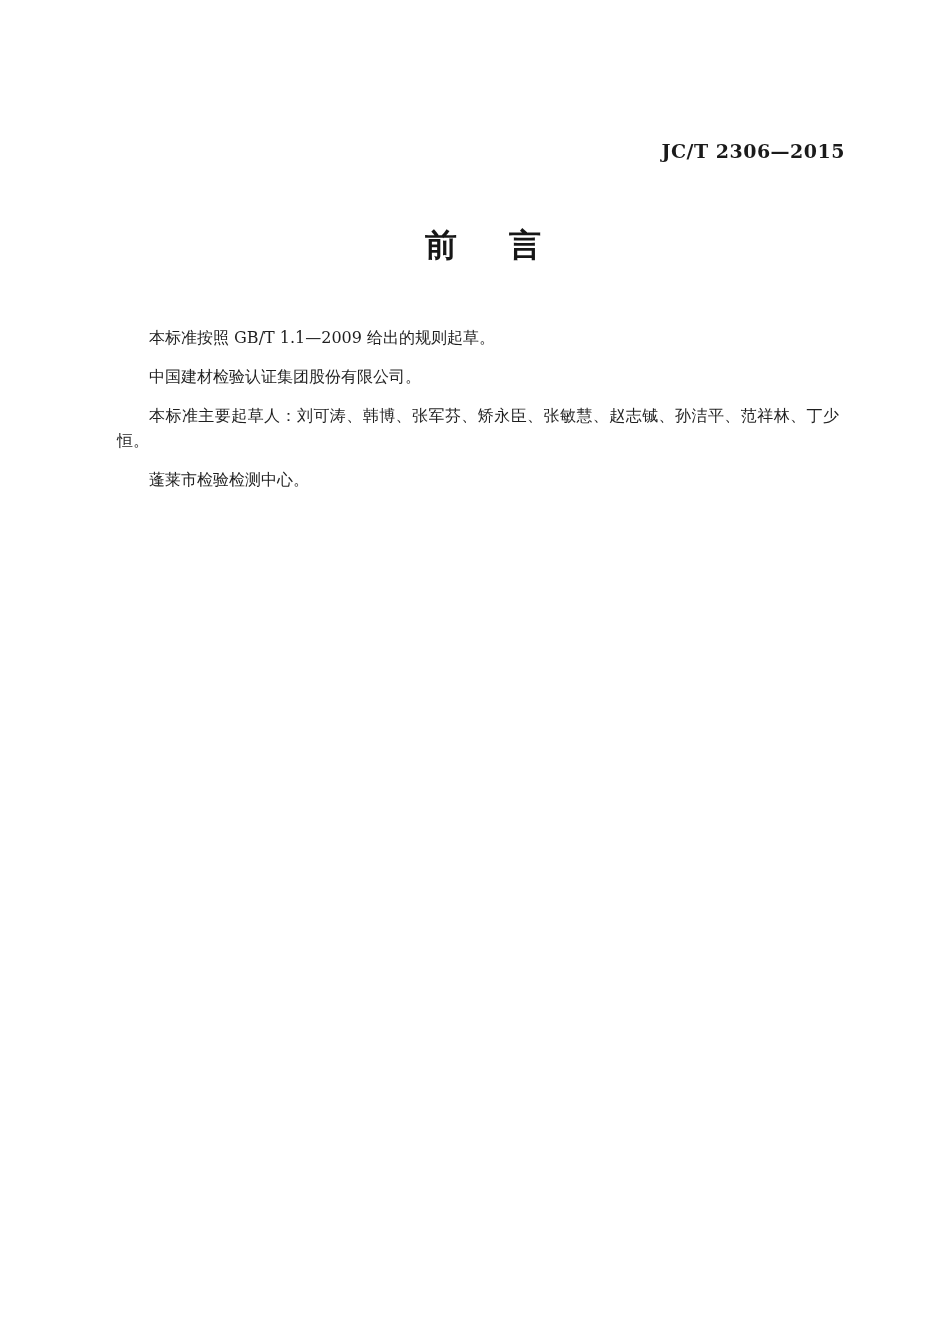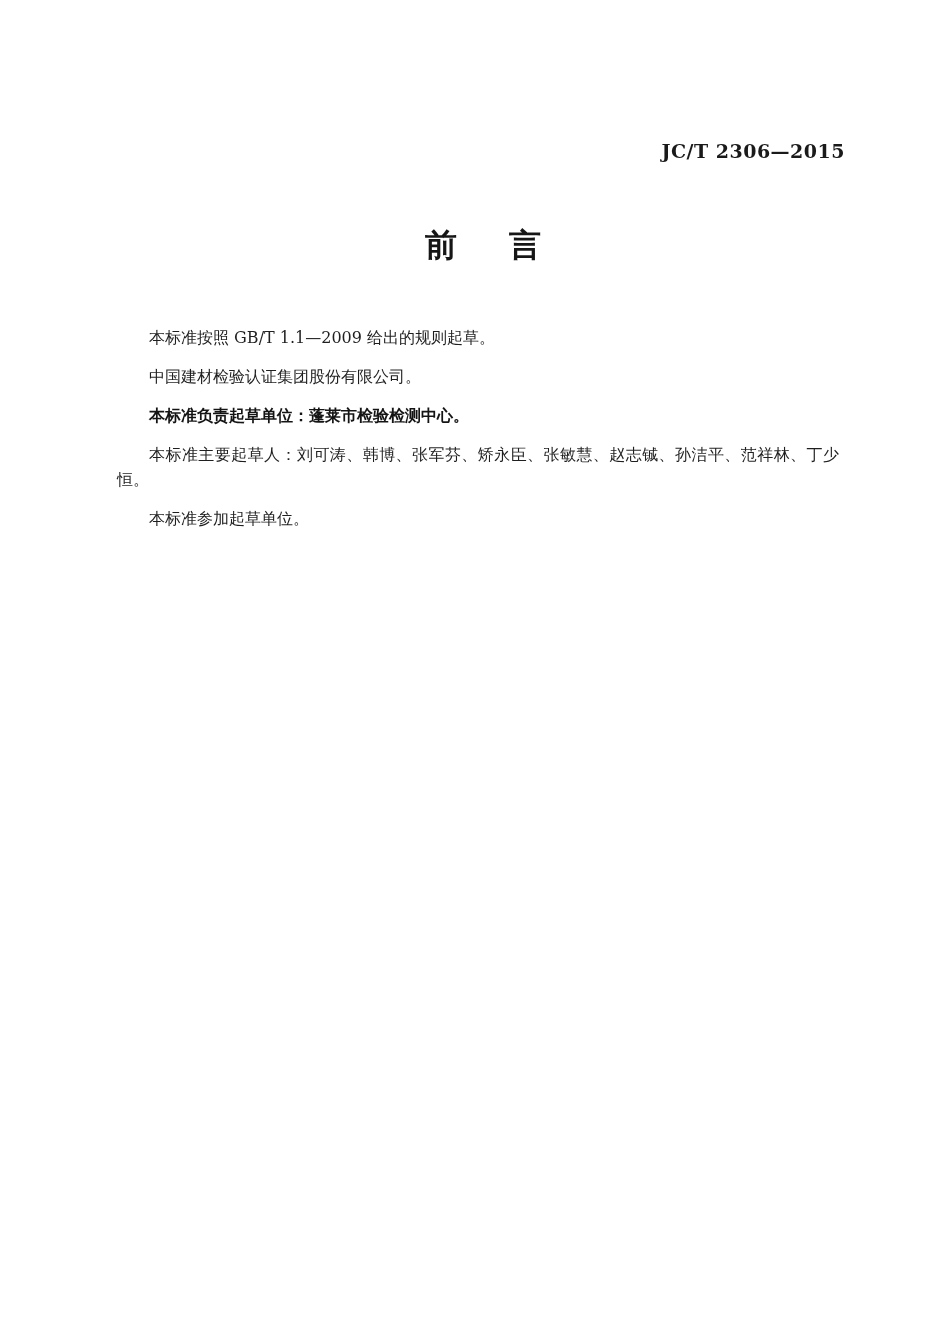--- a/index.html
+++ b/index.html
@@ -72,20 +72,19 @@
 
 <div class="page">
 
   <div class="header-code">JC/T 2306—2015</div>
 
   <div class="doc-title">前　言</div>
 
   <div class="foreword">
     <p>本标准按照 GB/T 1.1—2009 给出的规则起草。</p>
     <p>中国建材检验认证集团股份有限公司。</p>
-    <p class="bold">本标准负责起草单位：蓬莱市检验检测中心。</p>
     <p>本标准主要起草人：刘可涛、韩博、张军芬、矫永臣、张敏慧、赵志铖、孙洁平、范祥林、丁少恒。</p>
-    <p>本标准参加起草单位。</p>
+    <p>蓬莱市检验检测中心。</p>
   </div>
 
   <div class="page-number">I</div>
 
 </div>
 
 </body></html>

